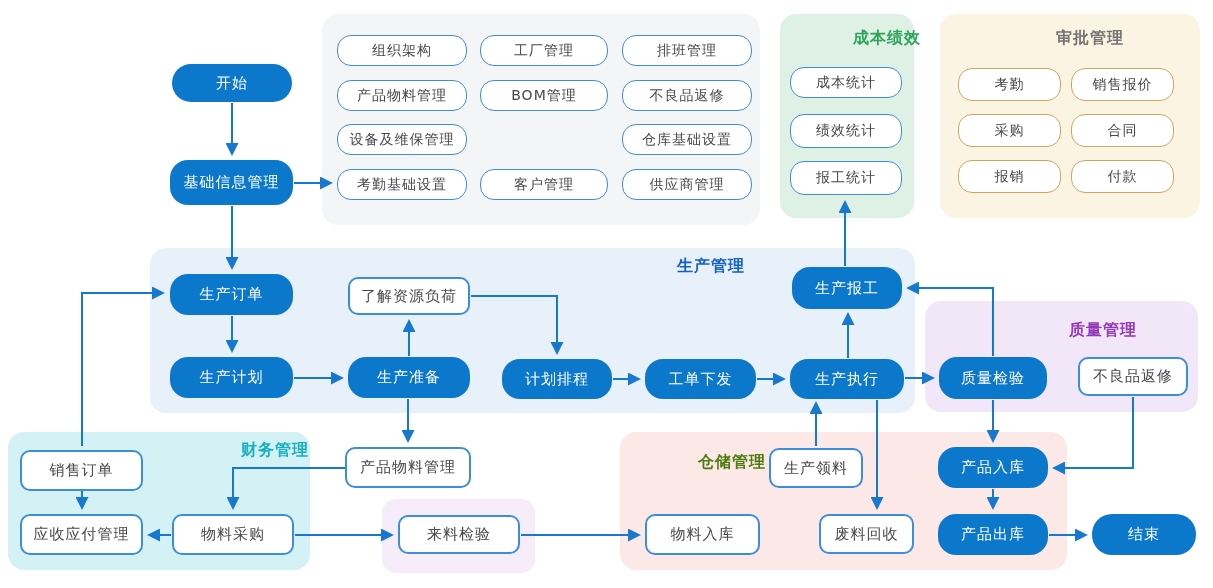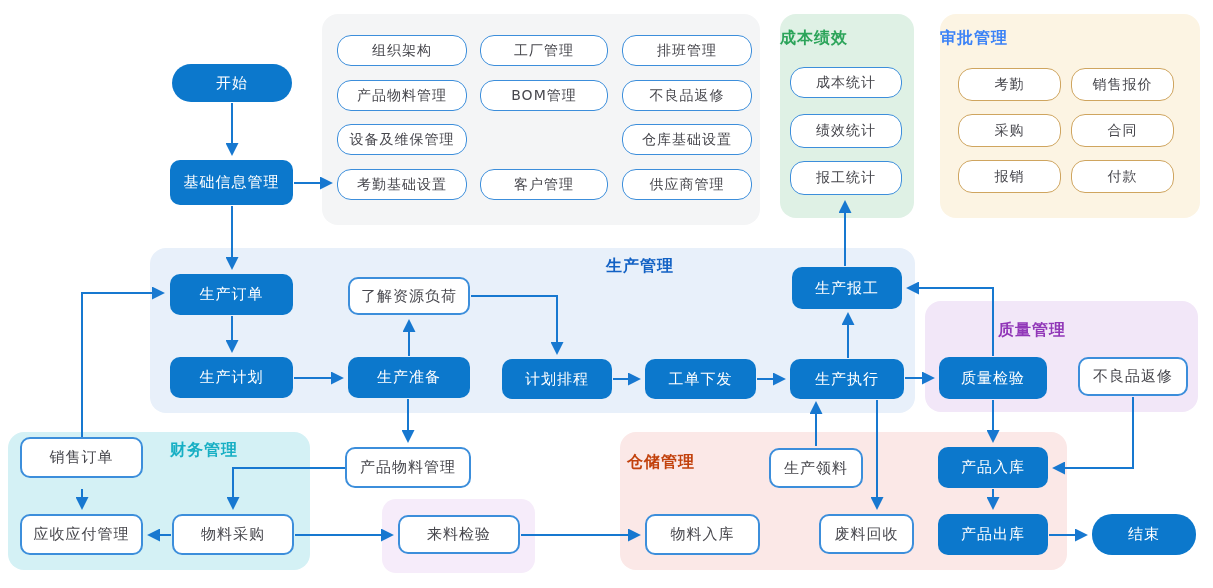--- a/index.html
+++ b/index.html
@@ -1,24 +1,24 @@
 <!DOCTYPE html>
 <html><head>
 <meta charset="utf-8">
 <style>
   * { box-sizing: border-box; margin: 0; padding: 0; }
   html,body { background:#ffffff; }
   body { font-family:"DejaVu Sans","Liberation Sans",sans-serif; }
   .canvas { position:relative; width:1213px; height:588px; background:#ffffff; overflow:hidden; }
   .wires { position:absolute; left:0; top:0; width:1213px; height:588px; pointer-events:none; }
   .panel { position:absolute; border-radius:16px; }
-  .panel-title { position:absolute; font-size:16px; font-weight:bold; letter-spacing:1px; }
+  .panel-title { position:absolute; font-size:16px; font-weight:bold; text-align:center; letter-spacing:1px;margin-left:40px; }
   .node { position:absolute; display:flex; align-items:center; justify-content:center;
           font-size:15px; letter-spacing:1px; }
-  .blue  { background:#0c78cc; color:#ffffff; border-radius:10px; }
+  .blue  { background:#0c78cc; color:#ffffff; border-radius:18px; }
   .pill  { border-radius:20px; }
   .white { background:#ffffff; color:#47474d; border:2px solid #3c8edb; border-radius:10px; }
   .gbox  { position:absolute; display:flex; align-items:center; justify-content:center;
            background:#ffffff; color:#47474d; border:1.5px solid #3c8edb; border-radius:14px;
            font-size:14px; letter-spacing:1px; }
   .abox  { border-color:#cfa55f; }
 </style>
 </head>
 <body>
 
@@ -27,25 +27,25 @@
   <div class="panel" style="left:322px;top:14px;width:438px;height:211px;background:#f4f5f6"></div>
   <div class="panel" style="left:780px;top:14px;width:134px;height:204px;background:#dff1e5"></div>
   <div class="panel" style="left:940px;top:14px;width:260px;height:204px;background:#fcf4e3"></div>
   <div class="panel" style="left:150px;top:248px;width:765px;height:165px;background:#e8f0fa"></div>
   <div class="panel" style="left:925px;top:301px;width:273px;height:111px;background:#f2e7f8"></div>
   <div class="panel" style="left:8px;top:432px;width:302px;height:138px;background:#d4f1f5"></div>
   <div class="panel" style="left:382px;top:499px;width:153px;height:74px;background:#f6ecfa;border-radius:14px"></div>
   <div class="panel" style="left:620px;top:432px;width:447px;height:138px;background:#fbe8e7"></div>
 
   <div class="panel-title" style="left:780px;top:28px;width:134px;color:#2ca45a">成本绩效</div>
-  <div class="panel-title" style="left:940px;top:28px;width:220px;color:#3b82f6">审批管理</div>
+  <div class="panel-title" style="left:940px;top:28px;width:220px;color:#737373">审批管理</div>
   <div class="panel-title" style="left:606px;top:256px;width:130px;color:#1261c4">生产管理</div>
   <div class="panel-title" style="left:998px;top:320px;width:130px;color:#9137b8">质量管理</div>
   <div class="panel-title" style="left:170px;top:440px;width:130px;color:#17afc4">财务管理</div>
-  <div class="panel-title" style="left:627px;top:452px;width:130px;color:#c2410c">仓储管理</div>
+  <div class="panel-title" style="left:627px;top:452px;width:130px;color:#4d7c0f">仓储管理</div>
 
   <svg class="wires" viewBox="0 0 1213 588" xmlns="http://www.w3.org/2000/svg">
     <defs>
       <marker id="arr" viewBox="0 0 10 10" refX="8.5" refY="5" markerWidth="6.5" markerHeight="6.5" orient="auto-start-reverse">
         <path d="M0 0 L10 5 L0 10 z" fill="#1778d0"></path>
       </marker>
     </defs>
     <g fill="none" stroke="#1778d0" stroke-width="2" marker-end="url(#arr)">
       <path d="M232 103 L232 154"></path>
       <path d="M294 183 L331 183"></path>
@@ -104,21 +104,21 @@
   <div class="node blue" style="left:170px;top:274px;width:123px;height:41px">生产订单</div>
   <div class="node blue" style="left:170px;top:357px;width:123px;height:41px">生产计划</div>
   <div class="node blue" style="left:348px;top:357px;width:122px;height:41px">生产准备</div>
   <div class="node white" style="left:348px;top:277px;width:122px;height:38px">了解资源负荷</div>
   <div class="node blue" style="left:502px;top:359px;width:110px;height:40px">计划排程</div>
   <div class="node blue" style="left:645px;top:359px;width:111px;height:40px">工单下发</div>
   <div class="node blue" style="left:790px;top:359px;width:114px;height:40px">生产执行</div>
   <div class="node blue" style="left:792px;top:267px;width:110px;height:42px">生产报工</div>
   <div class="node blue" style="left:939px;top:357px;width:108px;height:42px">质量检验</div>
   <div class="node white" style="left:1078px;top:357px;width:110px;height:39px">不良品返修</div>
-  <div class="node white" style="left:20px;top:437px;width:123px;height:41px">销售订单</div>
+  <div class="node white" style="left:20px;top:450px;width:123px;height:41px">销售订单</div>
   <div class="node white" style="left:20px;top:514px;width:123px;height:41px">应收应付管理</div>
   <div class="node white" style="left:172px;top:514px;width:122px;height:41px">物料采购</div>
   <div class="node white" style="left:345px;top:447px;width:126px;height:41px">产品物料管理</div>
   <div class="node white" style="left:398px;top:515px;width:122px;height:39px">来料检验</div>
   <div class="node white" style="left:645px;top:514px;width:115px;height:41px">物料入库</div>
   <div class="node white" style="left:769px;top:448px;width:94px;height:40px">生产领料</div>
   <div class="node white" style="left:819px;top:514px;width:95px;height:40px">废料回收</div>
   <div class="node blue" style="left:938px;top:447px;width:110px;height:41px">产品入库</div>
   <div class="node blue" style="left:938px;top:514px;width:110px;height:41px">产品出库</div>
   <div class="node blue pill" style="left:1092px;top:514px;width:104px;height:41px">结束</div>

